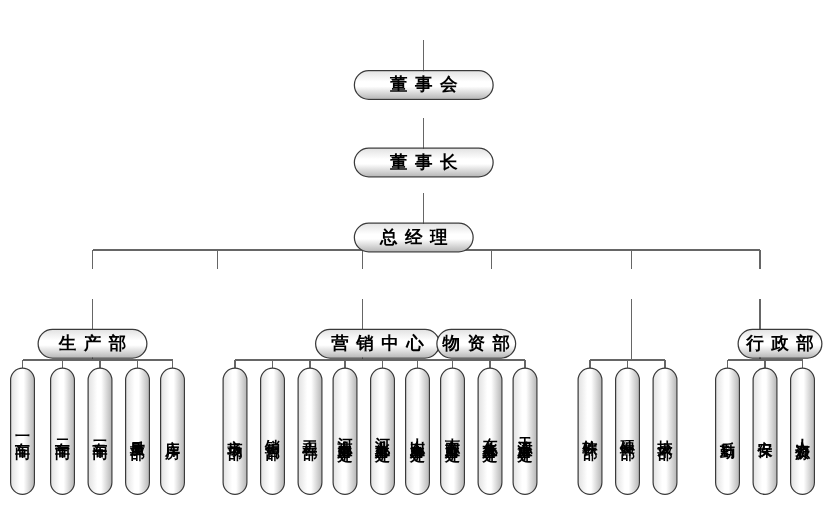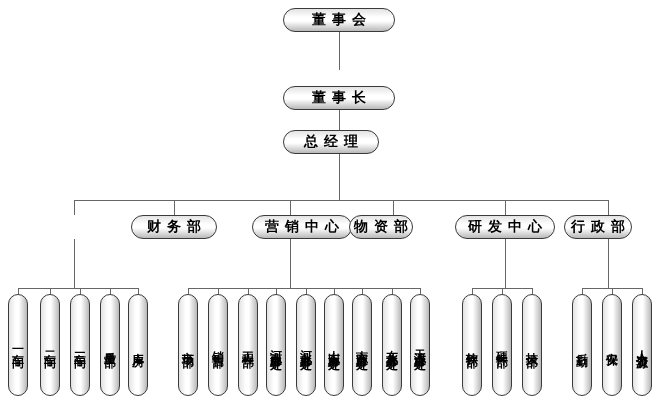--- a/index.html
+++ b/index.html
@@ -15,20 +15,21 @@
     position:absolute;
     height:24px;
     box-sizing:border-box;
     border:1px solid #3a3a3a;
     border-radius:12px;
     background:linear-gradient(to bottom,#e3e3e3,#ffffff 38%,#ffffff 55%,#b9b9b9);
     display:flex;align-items:center;justify-content:center;
     font-size:14px;font-weight:bold;color:#000;
     letter-spacing:6px;text-indent:6px;
     white-space:nowrap;
+    margin-top:48px;
   }
   .vbox{
     position:absolute;
     width:20px;height:102px;
     box-sizing:border-box;
     border:1px solid #3a3a3a;
     border-radius:10px;
     background:linear-gradient(to right,#e3e3e3,#ffffff 38%,#ffffff 55%,#b9b9b9);
     display:flex;align-items:center;justify-content:center;
   }
@@ -89,28 +90,27 @@
       <line x1="532" y1="288" x2="532" y2="294"></line>
 
       <line x1="582" y1="288" x2="642" y2="288"></line>
       <line x1="582" y1="288" x2="582" y2="294"></line>
       <line x1="612" y1="288" x2="612" y2="294"></line>
       <line x1="642" y1="288" x2="642" y2="294"></line>
     </g>
   </svg>
 
   <div class="hbox" style="left:283px;top:8px;width:112px">董事会</div>
-  <div class="hbox" style="left:283px;top:86px;width:112px">董事长</div>
+  <div class="hbox" style="left:283px;top:70px;width:112px">董事长</div>
   <div class="hbox" style="left:283px;top:130px;width:96px">总经理</div>
 
-  <div class="hbox" style="left:131px;top:215px;width:86px">财务部</div>
+  <div class="hbox" style="left:30px;top:215px;width:88px">生产部</div>
   <div class="hbox" style="left:252px;top:215px;width:100px">营销中心</div>
   <div class="hbox" style="left:349px;top:215px;width:64px">物资部</div>
-  <div class="hbox" style="left:455px;top:215px;width:100px">研发中心</div>
-  <div class="hbox" style="left:564px;top:215px;width:68px">行政部</div>
+  <div class="hbox" style="left:590px;top:215px;width:68px">行政部</div>
 
   <div class="vbox" style="left:8px;top:294px">
       <span class="vtext">一车间</span>
     </div>
   <div class="vbox" style="left:40px;top:294px">
       <span class="vtext">二车间</span>
     </div>
   <div class="vbox" style="left:70px;top:294px">
       <span class="vtext">三车间</span>
     </div>

